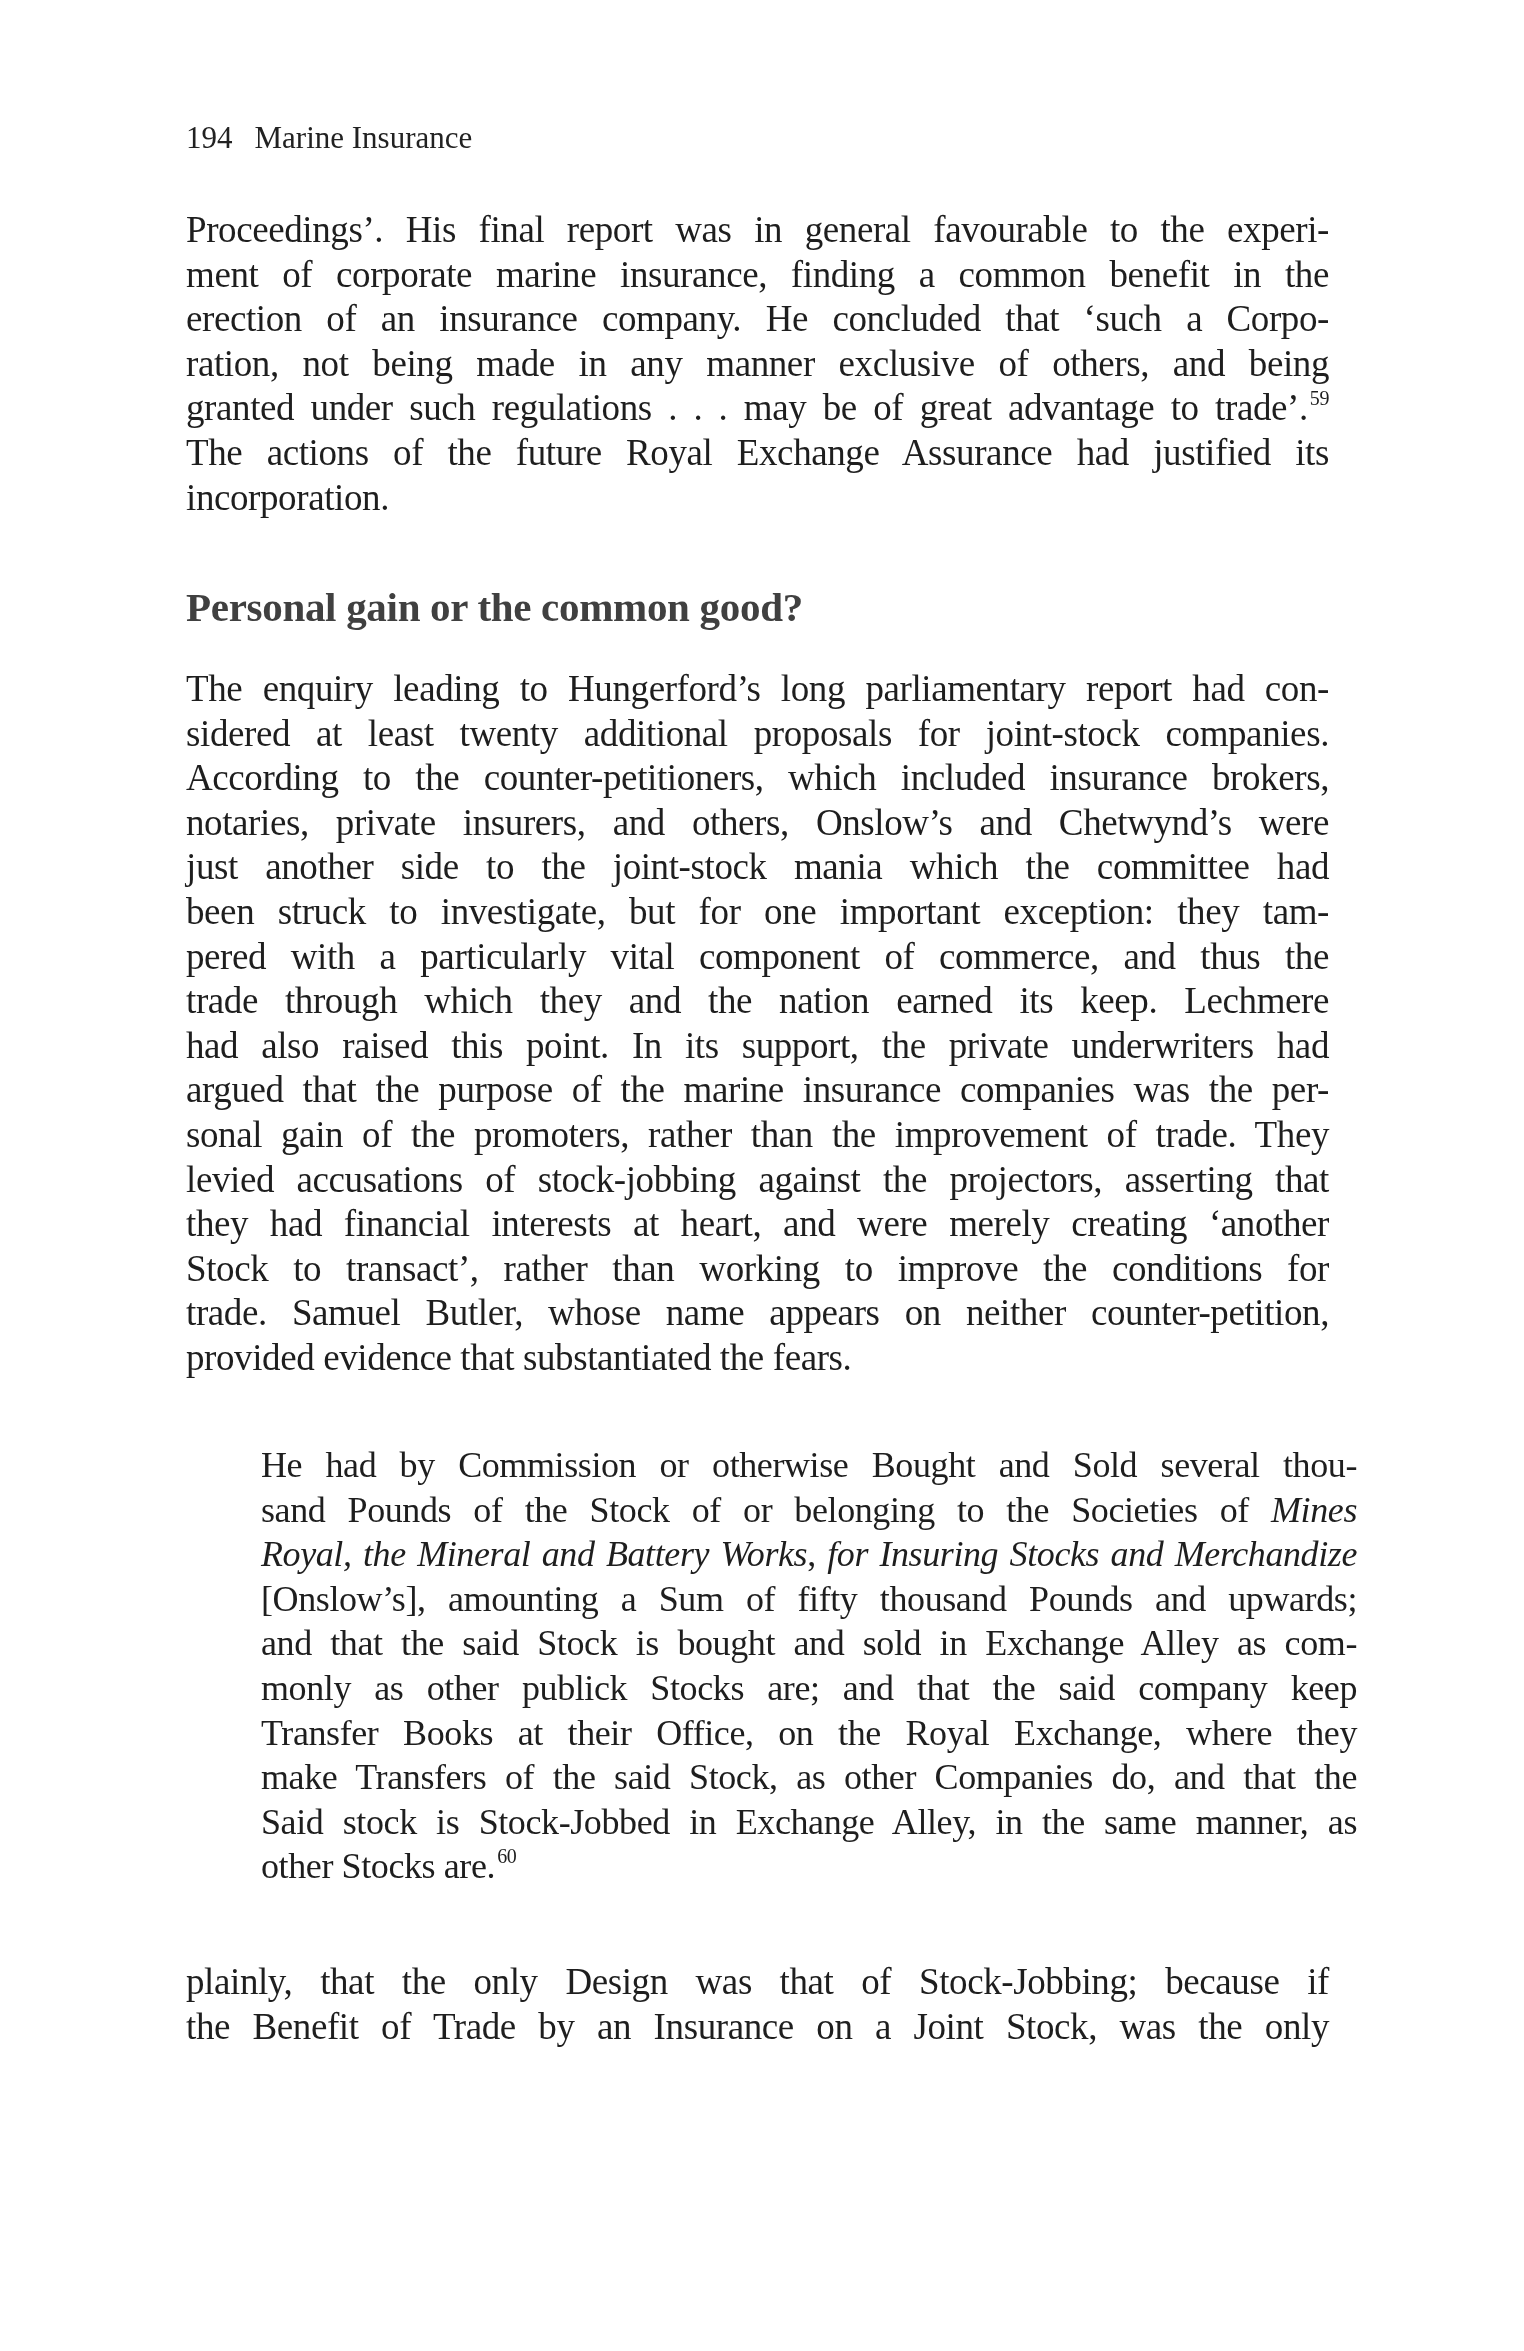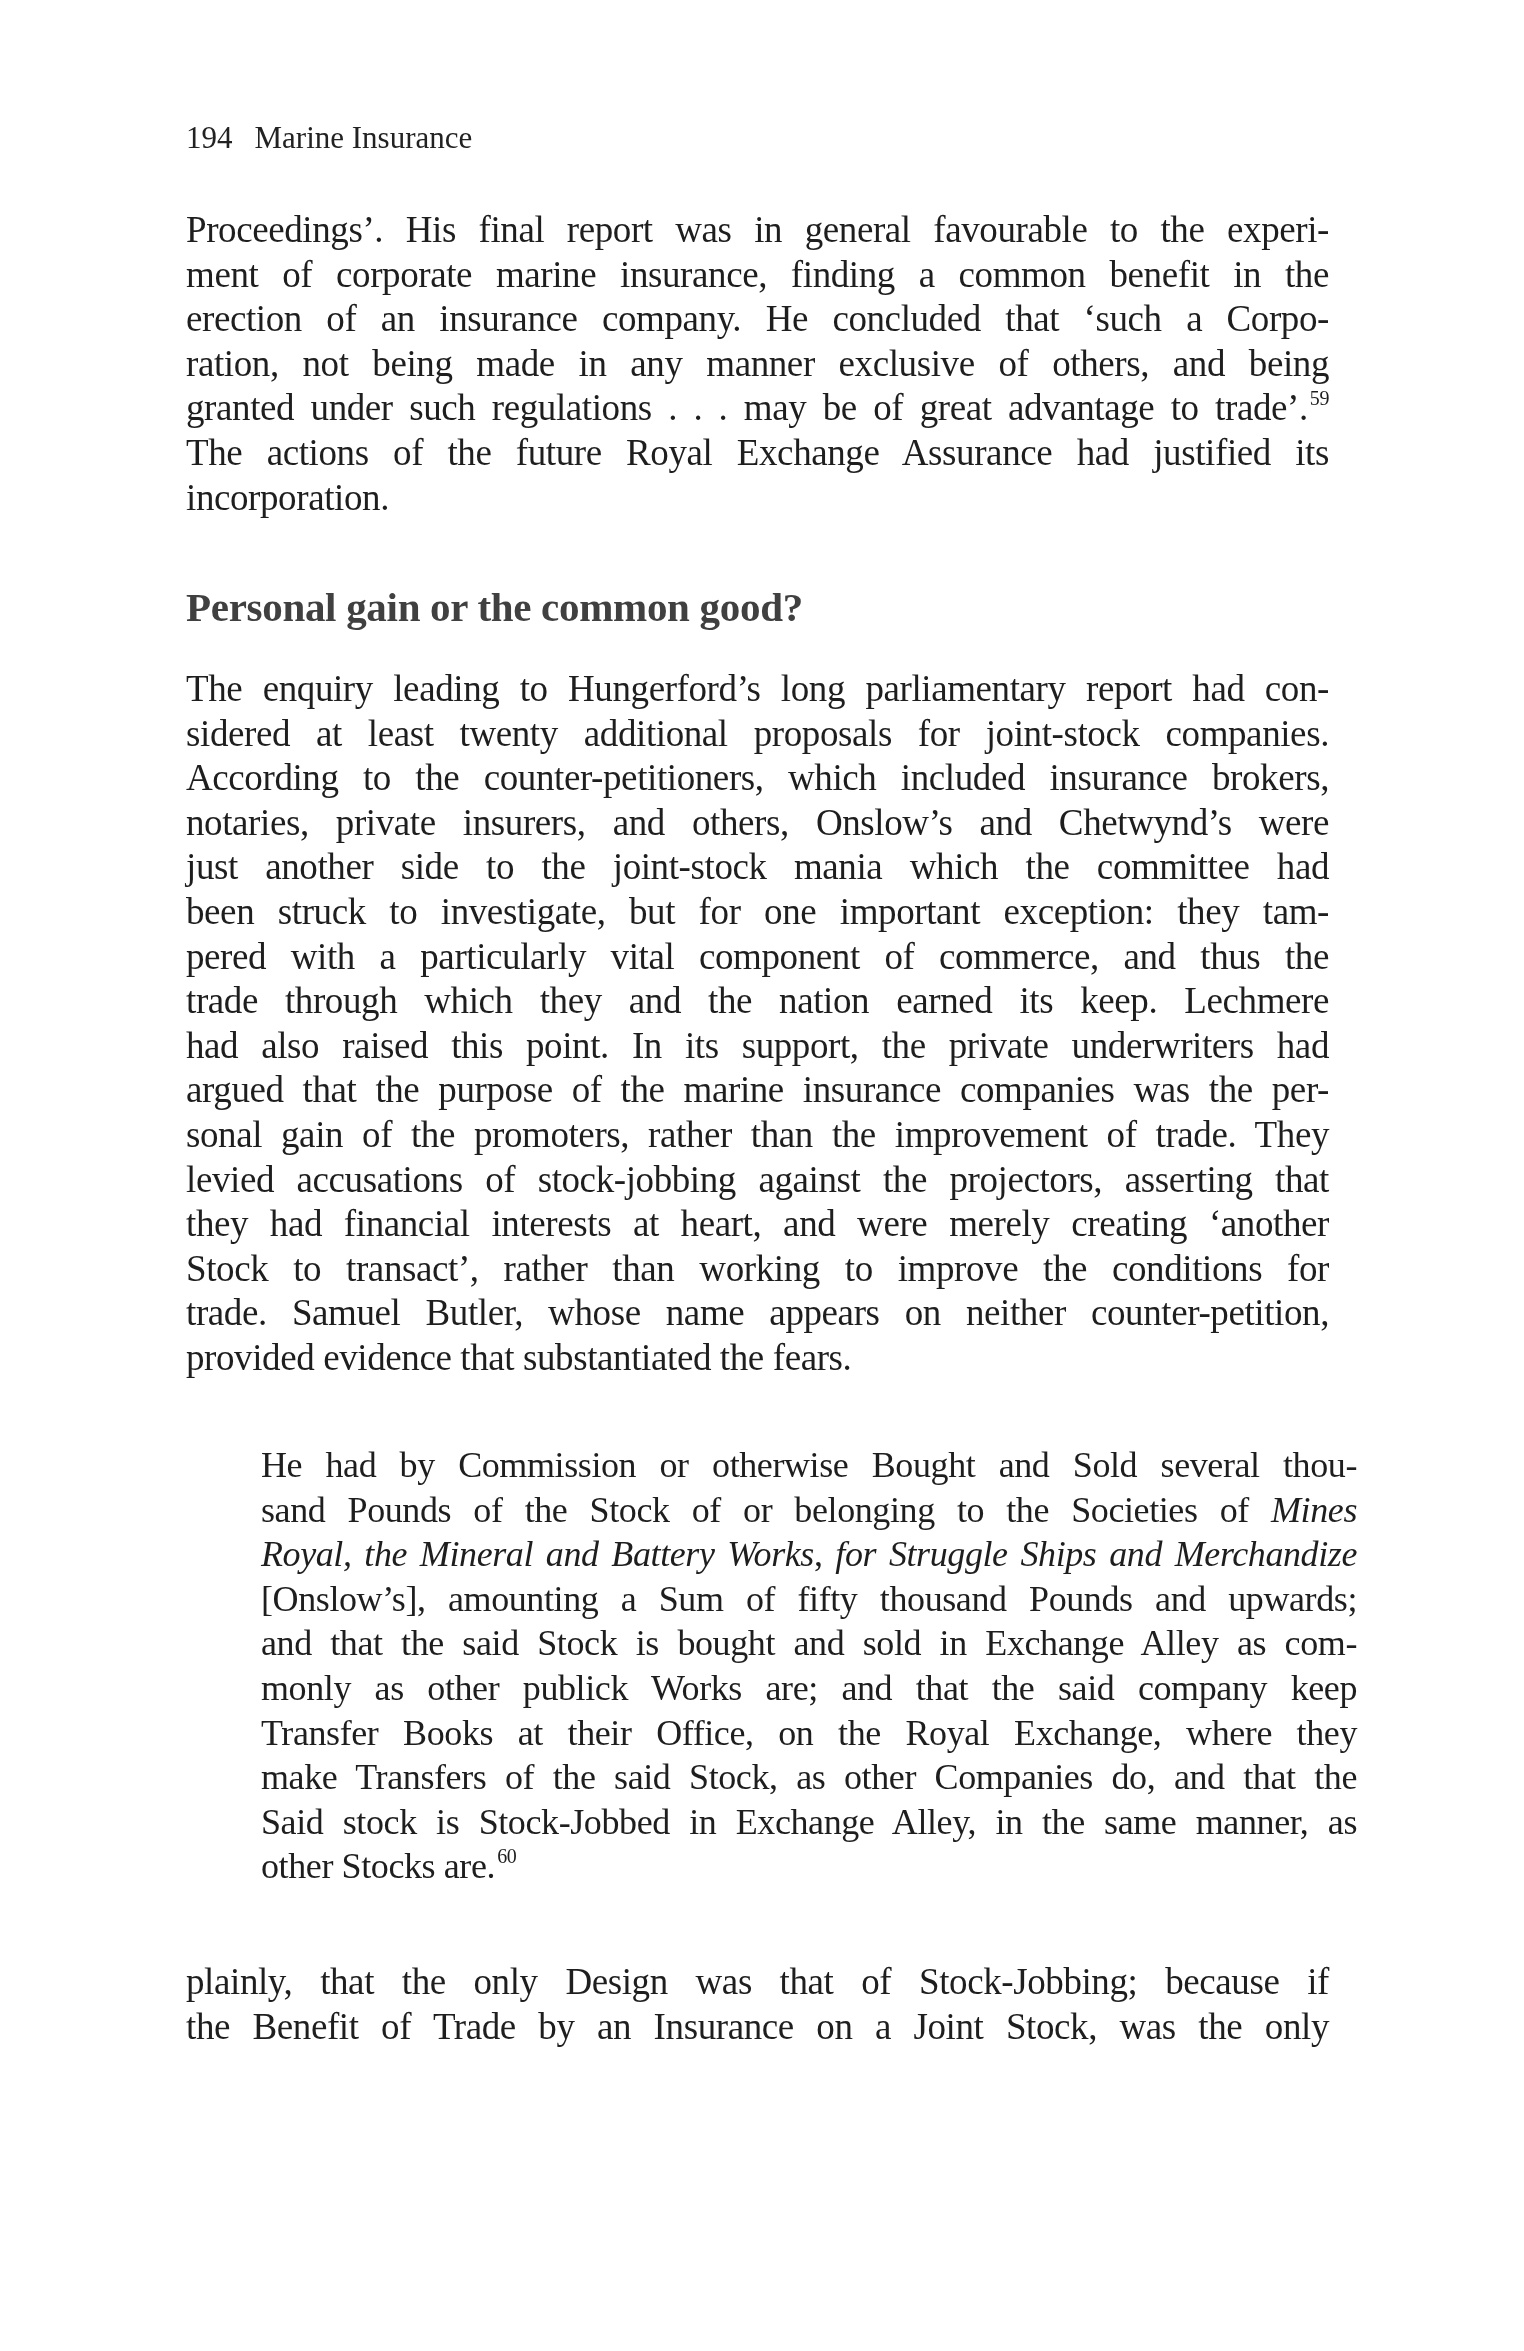--- a/index.html
+++ b/index.html
@@ -114,24 +114,24 @@
     <span class="line">levied accusations of stock-jobbing against the projectors, asserting that</span>
     <span class="line">they had financial interests at heart, and were merely creating ‘another</span>
     <span class="line">Stock to transact’, rather than working to improve the conditions for</span>
     <span class="line">trade. Samuel Butler, whose name appears on neither counter-petition,</span>
     <span class="line last">provided evidence that substantiated the fears.</span>
   </div>
 
   <div class="block quote" style="top:1443px;">
     <span class="line">He had by Commission or otherwise Bought and Sold several thou-</span>
     <span class="line"><span>sand Pounds of the Stock of or belonging to the Societies of </span><em>Mines</em></span>
-    <span class="line"><em>Royal, the Mineral and Battery Works</em><span>, </span><em>for Struggle Ships and Merchandize</em></span>
+    <span class="line"><em>Royal, the Mineral and Battery Works</em><span>, </span><em>for Insuring Stocks and Merchandize</em></span>
     <span class="line">[Onslow’s], amounting a Sum of fifty thousand Pounds and upwards;</span>
     <span class="line">and that the said Stock is bought and sold in Exchange Alley as com-</span>
-    <span class="line">monly as other publick Works are; and that the said company keep</span>
+    <span class="line">monly as other publick Stocks are; and that the said company keep</span>
     <span class="line">Transfer Books at their Office, on the Royal Exchange, where they</span>
     <span class="line">make Transfers of the said Stock, as other Companies do, and that the</span>
     <span class="line">Said stock is Stock-Jobbed in Exchange Alley, in the same manner, as</span>
     <span class="line last"><span>other Stocks are.</span><sup class="fn">60</sup></span>
   </div>
 
   <div class="block" style="top:1960px;">
     <span class="line">plainly, that the only Design was that of Stock-Jobbing; because if</span>
     <span class="line">the Benefit of Trade by an Insurance on a Joint Stock, was the only</span>
   </div>

